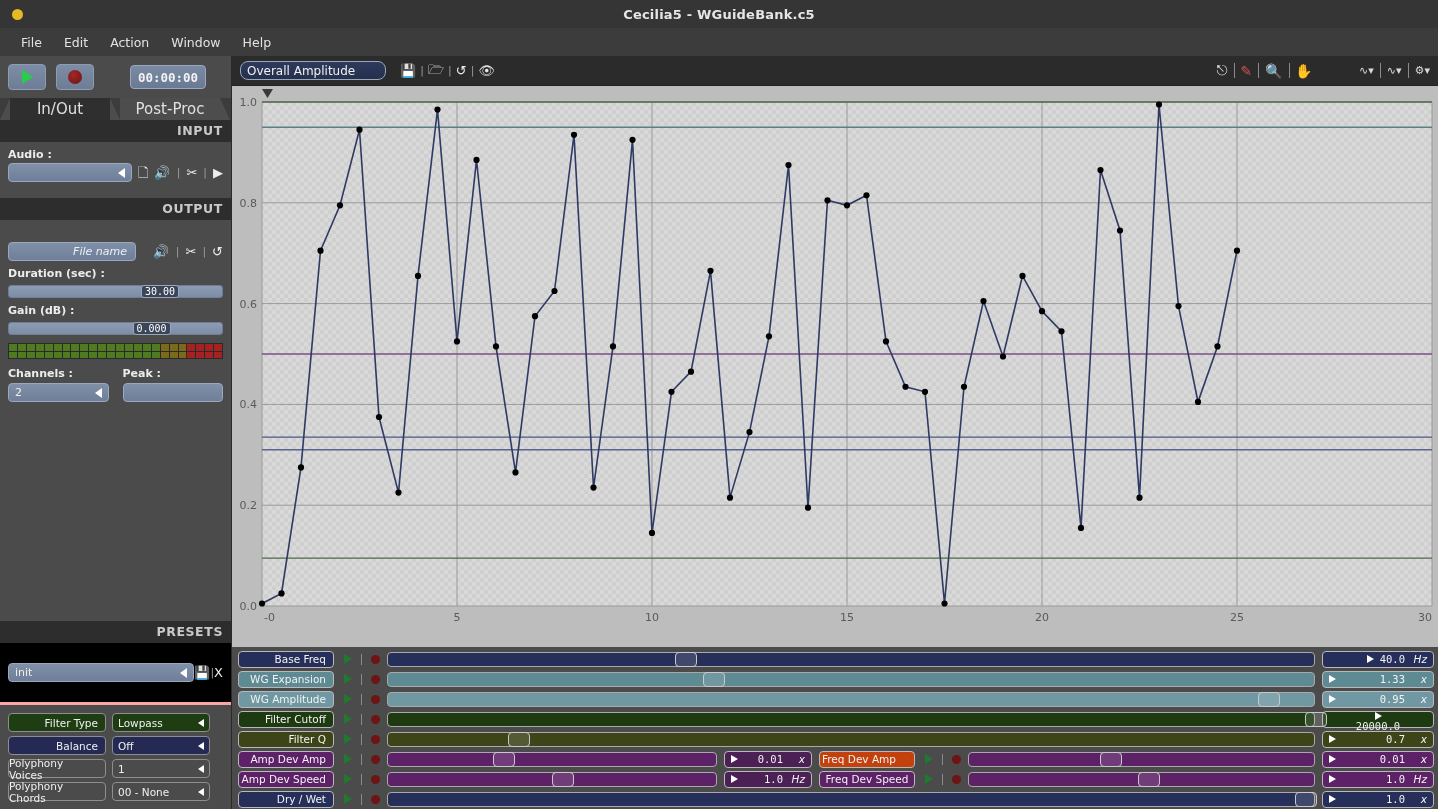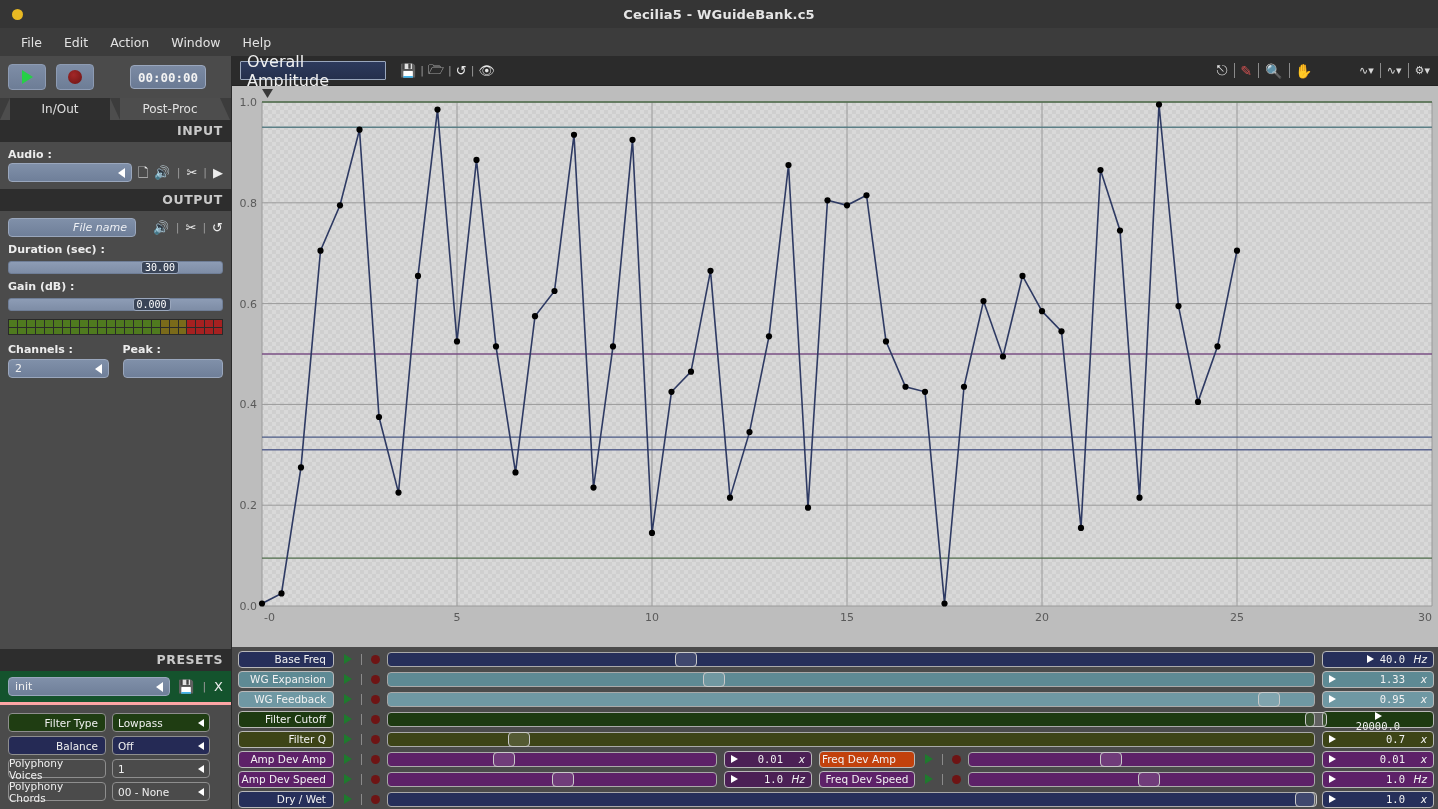--- a/index.html
+++ b/index.html
@@ -57,21 +57,21 @@
     margin-left:26px; width:76px; height:24px; border-radius:4px;
     border:1px solid #9aa7bd; background:linear-gradient(180deg,#7b8aa3,#6a7a94);
     display:flex;align-items:center;justify-content:center;
     font-family:"DejaVu Sans Mono","Liberation Mono",monospace;
     font-size:12.5px; font-weight:bold; color:#f2f2f2;
   }
 
   #tabs{ height:22px; background:#3c3c3c; display:flex; align-items:flex-end; }
   .tab{
     height:22px; padding:0 10px; display:flex;align-items:center;justify-content:center;
-    font-size:12px; color:#e0e0e0; position:relative;
+    font-size:15px; color:#e0e0e0; position:relative;
   }
   .tab.active{ background:#2f2f2f; }
   .tab.inactive{ background:#4d4d4d; }
   .tab-skew-l{ width:10px;height:22px;background:#4d4d4d;
     clip-path:polygon(100% 0,100% 100%,0 100%); }
   .tab-skew-r{ width:10px;height:22px;background:#4d4d4d;
     clip-path:polygon(0 0,100% 100%,0 100%); }
   .tab1{ width:100px; justify-content:center;}
   .tab2{ width:100px; justify-content:center;}
 
@@ -119,22 +119,22 @@
   .two-col{ display:flex; padding:0 8px; gap:14px; margin-top:8px;}
   .two-col .col{ flex:1; }
   .two-col .cl{ font-size:11px;font-weight:bold;color:#ececec;margin-bottom:3px;}
   .readout{
     height:19px;border:1px solid #9aa7bd;border-radius:4px;
     background:linear-gradient(180deg,#8090a9,#6f7f99);
   }
   #leftspacer{ flex:1; }
 
   
-  #presetrow{ display:flex; align-items:center; padding:6px 8px; gap:8px;
-    background:#14532d; }
+  #presetrow{ display:flex; align-items:center; padding:20px 8px; 
+    background:#000000; }
   .pbtn{ font-size:13px; color:#ededed; }
   #cfgarea{ background:#4b4b4b; padding:4px 8px 8px 8px; border-top:3px solid #fca5a5;}
   .cfgrow{ display:flex; gap:6px; margin-top:4px; }
   .cfglbl{
     width:98px;height:19px;border-radius:4px;border:1px solid #8e8e8e;
     display:flex;align-items:center;justify-content:flex-end;padding-right:7px;
     font-size:10.5px;color:#f0f0f0;
   }
   .cfgval{
     width:98px;height:19px;border-radius:4px;border:1px solid #8e8e8e;
@@ -145,23 +145,23 @@
     border-top:4.5px solid transparent;border-bottom:4.5px solid transparent; }
 
   
   #right{ flex:1; display:flex; flex-direction:column; background:#2c2c2c; }
 
   #graphtoolbar{
     height:30px; background:#2b2b2b; display:flex;align-items:center;
     padding:0 8px; gap:8px; border-bottom:1px solid #222;
   }
   #grPopup{
-    width:146px;height:19px;border:1px solid #9aa7bd;border-radius:1px;
+    width:146px;height:19px;border:1px solid #9aa7bd;border-radius:8px;
     background:linear-gradient(180deg,#2d3a5c,#25304d);
-    display:flex;align-items:center;padding:0 6px;font-size:16px;color:#f0f0f0;
+    display:flex;align-items:center;padding:0 6px;font-size:12px;color:#f0f0f0;
   }
   .tbicons{ display:flex; align-items:center; gap:4px; margin-left:6px;}
   .tbicons .i{ color:#e8e8e8; font-size:13px; }
   .tbspace{ flex:1; }
   .rtools{ display:flex; align-items:center; gap:3px; }
   .vline{ width:1px;height:15px;background:#8a8a8a;margin:0 3px;}
 
   #graphwrap{ flex:1; position:relative; background:#bdbdbd; }
   #plot{ position:absolute; left:0; top:0; }
 
@@ -247,22 +247,22 @@
         <span class="parrow"></span>
       </div>
       <span class="icn">🗋</span>
       <span class="icn">🔊</span>
       <span class="icnsep">|</span>
       <span class="icn">✂</span>
       <span class="icnsep">|</span>
       <span class="icn">▶</span>
     </div>
 
-    <div class="sectionhdr" style="margin-top:7px">OUTPUT</div>
-    <div class="row" style="margin-top:7px">
+    <div class="sectionhdr" style="margin-top:16px">OUTPUT</div>
+    <div class="row" style="margin-top:22px">
       <div class="filename-box">File name</div>
       <span style="flex:1"></span>
       <span class="icn">🔊</span>
       <span class="icnsep">|</span>
       <span class="icn">✂</span>
       <span class="icnsep">|</span>
       <span class="icn">↺</span>
     </div>
 
     <div class="lblrow">Duration (sec) :</div>
@@ -544,21 +544,21 @@
           <div class="psl " style="background: linear-gradient(rgb(94, 138, 148), rgb(94, 138, 148));">
             <div class="h" style="left: 34%;"></div>
           </div>
           <div class="pval" style="background: rgb(94, 138, 148);">
             <span class="tri"></span>
             <span class="num">1.33</span>
             <span class="unit">x</span>
           </div>
         </div>
         <div class="prow">
-          <div class="pname" style="background: rgb(111, 152, 163);">WG Feedback</div>
+          <div class="pname" style="background: rgb(111, 152, 163);">WG Amplitude</div>
           <div class="auto-tri"></div>
           <div class="auto-sep"></div>
           <div class="auto-dot"></div>
           <div class="psl " style="background: linear-gradient(rgb(111, 152, 163), rgb(111, 152, 163));">
             <div class="h" style="left: 94%;"></div>
           </div>
           <div class="pval" style="background: rgb(111, 152, 163);">
             <span class="tri"></span>
             <span class="num">0.95</span>
             <span class="unit">x</span>

